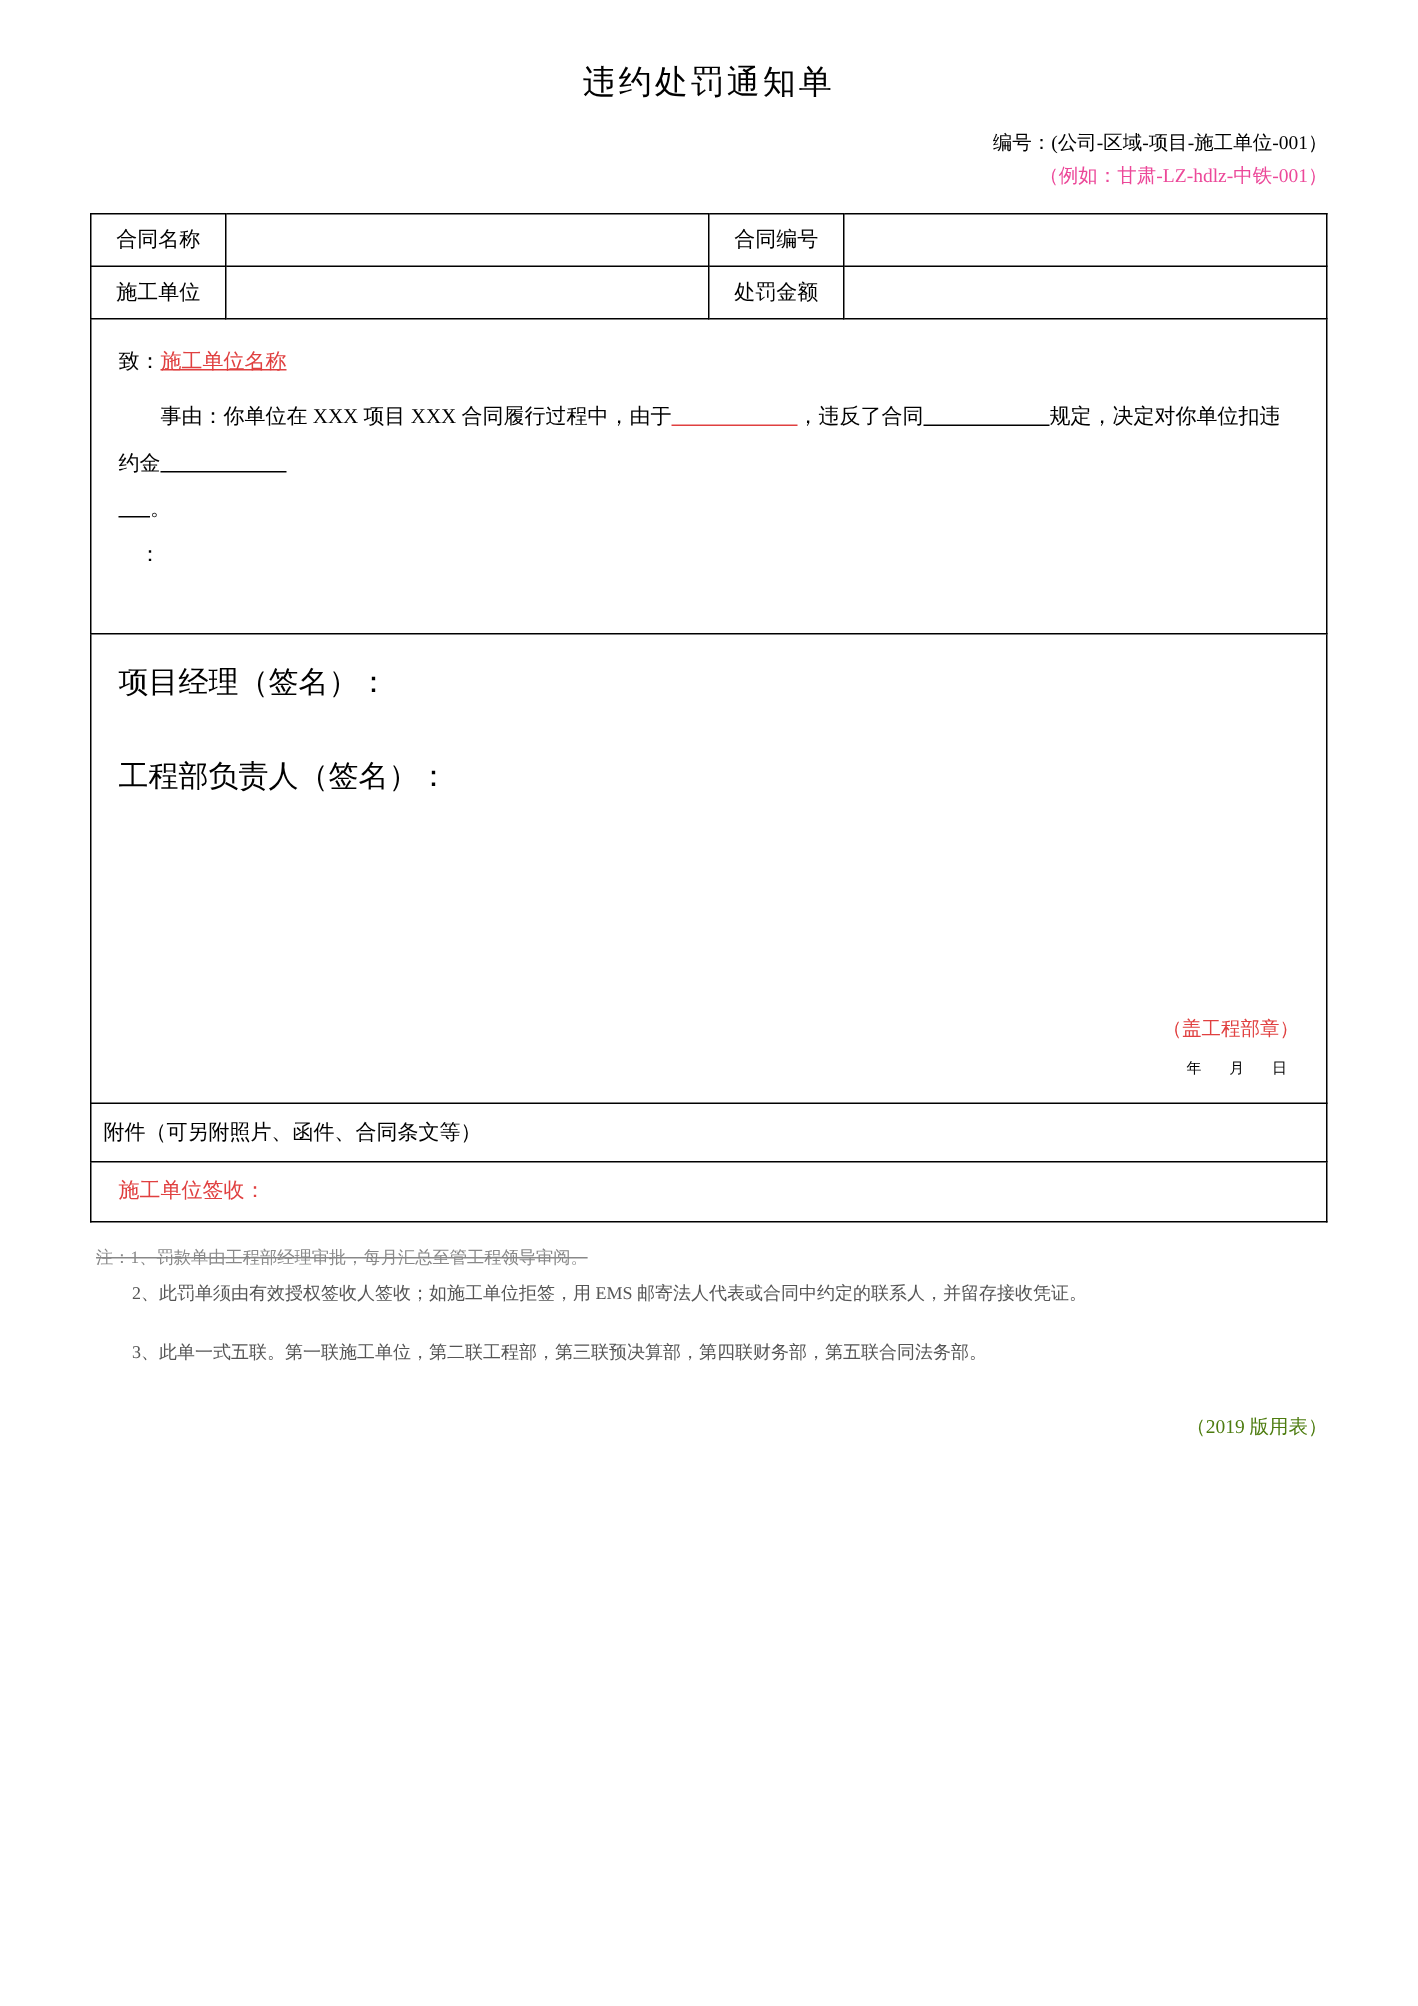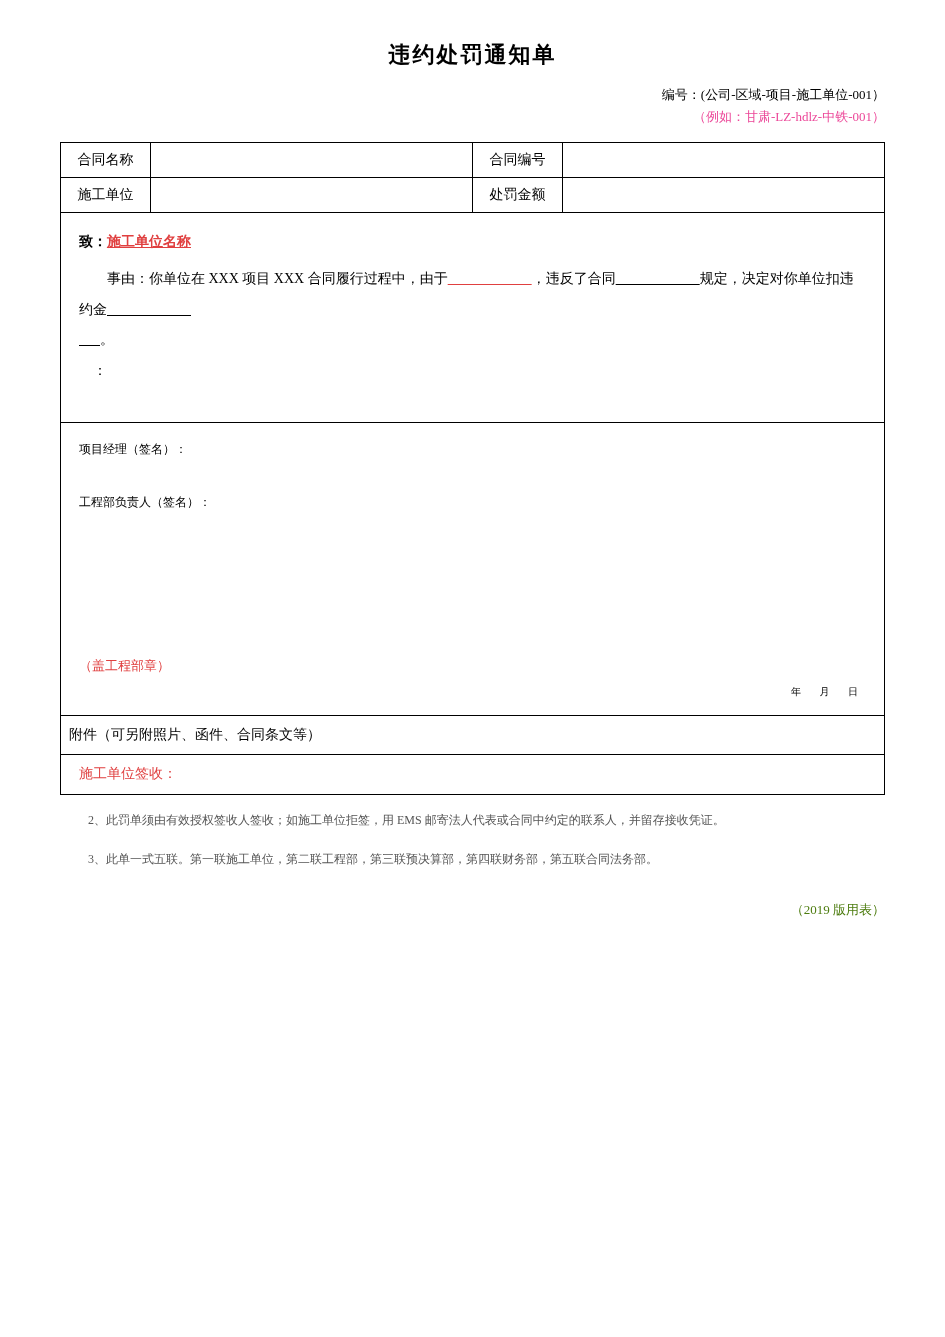--- a/index.html
+++ b/index.html
@@ -12,21 +12,21 @@
       font-family: "SimSun", "宋体", serif;
       font-size: 14px;
       color: #000;
       width: 945px;
       min-height: 1337px;
       padding: 40px 60px;
     }
     .page-title {
       text-align: center;
       font-size: 22px;
-      font-weight: bold;
+      font-weight: normal;
       margin-bottom: 16px;
       letter-spacing: 2px;
     }
     .doc-code {
       text-align: right;
       font-size: 13px;
       margin-bottom: 4px;
     }
     .doc-example {
       text-align: right;
@@ -54,21 +54,20 @@
     }
     .content-section {
       border: 1px solid #000;
       border-top: none;
       padding: 14px 18px;
       min-height: 210px;
       line-height: 2.2;
     }
     .content-section .to-line {
       margin-bottom: 6px;
-      font-weight: bold;
     }
     .content-section .to-unit {
       color: #e04040;
       text-decoration: underline;
     }
     .content-section .matter-line {
       text-indent: 2em;
     }
     .content-section .underline-red {
       color: #e04040;
@@ -80,26 +79,27 @@
     .content-section .colon-line {
       text-indent: 1em;
     }
     .signature-section {
       border: 1px solid #000;
       border-top: none;
       padding: 18px 18px 10px 18px;
     }
     .signature-line {
       margin-bottom: 36px;
-      font-size: 12px;
+      font-size: 20px;
     }
     .signature-line:last-child {
       margin-bottom: 0;
     }
     .stamp-area {
+      text-align: right;
       margin-top: 30px;
       color: #e04040;
       font-size: 13px;
       margin-bottom: 10px;
     }
     .date-area {
       text-align: right;
       font-size: 10px;
       margin-bottom: 6px;
       letter-spacing: 8px;
@@ -191,18 +191,19 @@
     <div class="signature-line">工程部负责人（签名）：</div>
     <div style="min-height: 80px;"></div>
     <div class="stamp-area">（盖工程部章）</div>
     <div class="date-area">年    月    日</div>
   </div>
 
   <div class="attachment-section">附件（可另附照片、函件、合同条文等）</div>
   <div class="receipt-section">施工单位签收：</div>
 
   <div class="notes-section">
+    <div class="note-line1">注：1、罚款单由工程部经理审批，每月汇总至管工程领导审阅。</div>
     <div class="note-line2">2、此罚单须由有效授权签收人签收；如施工单位拒签，用 EMS 邮寄法人代表或合同中约定的联系人，并留存接收凭证。</div>
     <div class="note-line3">3、此单一式五联。第一联施工单位，第二联工程部，第三联预决算部，第四联财务部，第五联合同法务部。</div>
   </div>
 
   <div class="version-line">（2019 版用表）</div>
 </div>
 
 </body></html>

